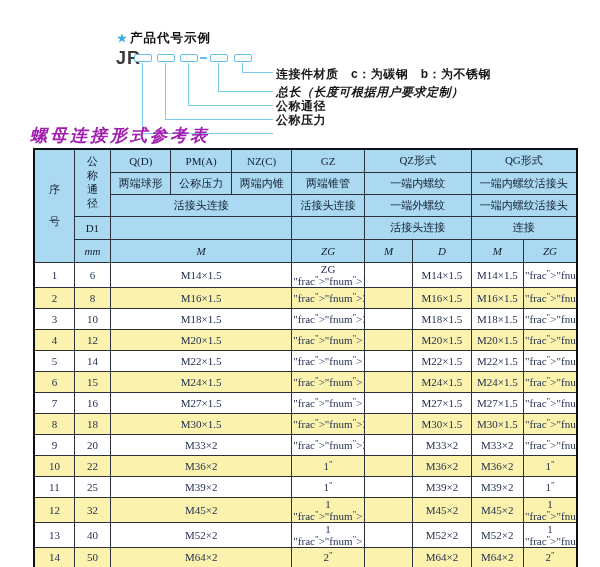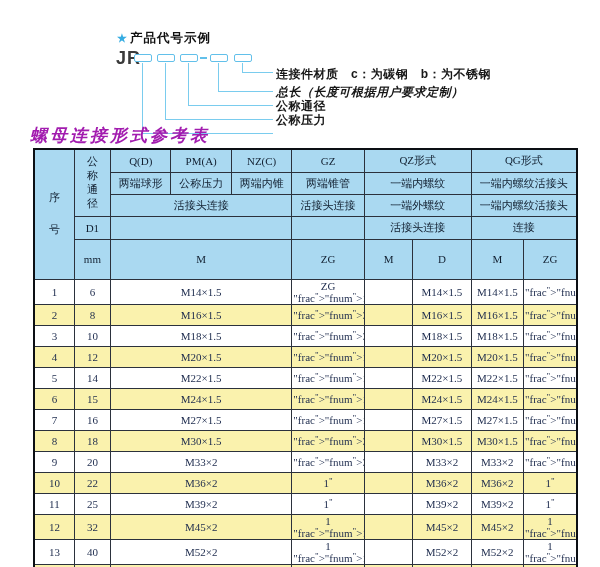--- a/index.html
+++ b/index.html
@@ -112,21 +112,21 @@
       <td colspan="2" class="cjk">一端外螺纹</td>
       <td colspan="2" class="cjk">一端内螺纹活接头</td>
     </tr>
     <tr style="height:23px;">
       <td class="latin">D1</td>
       <td colspan="3"></td>
       <td></td>
       <td colspan="2" class="cjk">活接头连接</td>
       <td colspan="2" class="cjk">连接</td>
     </tr>
-    <tr style="height:40px;">
+    <tr style="height:23px;font-style:italic;">
       <td class="latin">mm</td>
       <td colspan="3" class="latin">M</td>
       <td class="latin">ZG</td>
       <td class="latin">M</td>
       <td class="latin">D</td>
       <td class="latin">M</td>
       <td class="latin">ZG</td>
     </tr>
   </thead>
   <tbody id="tbody">

